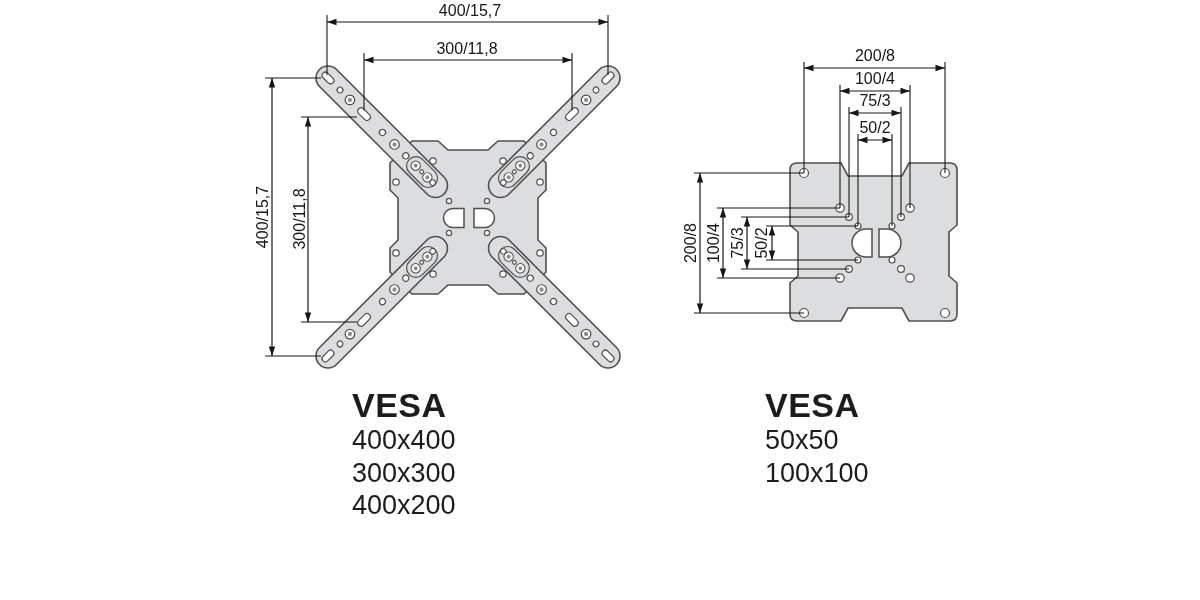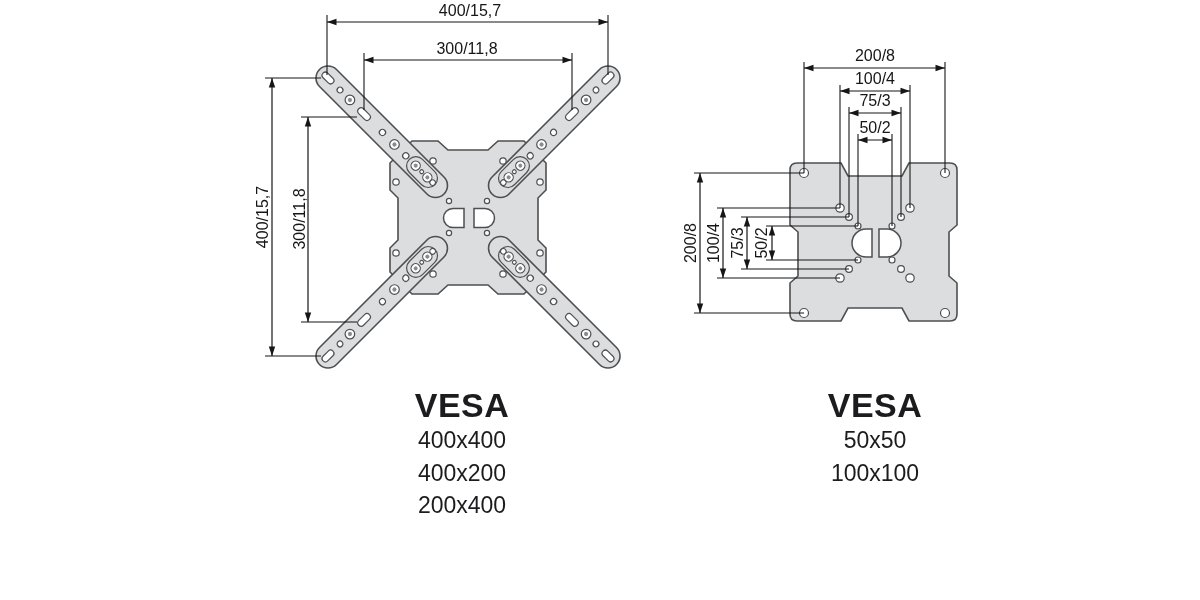--- a/index.html
+++ b/index.html
@@ -4,23 +4,23 @@
 <style>
   html,body{margin:0;padding:0;background:#ffffff;}
   .stage{
     position:relative;width:1009px;height:600px;background:#ffffff;overflow:hidden;
     font-family:"Liberation Sans",sans-serif;color:#1a1a1a;
   }
   svg text{
     font-family:"Liberation Sans",sans-serif;
     font-size:16px;fill:#161616;
   }
-  .vesa-col{position:absolute;width:220px;text-align:center;color:#1c1c1e;}
+  .vesa-col{position:absolute;width:220px;color:#1c1c1e;}
   .vesa-title{font-size:34px;font-weight:bold;letter-spacing:.5px;line-height:38px;}
-  .vesa-row{font-size:23px;line-height:32.5px;}
+  .vesa-row{font-size:27px;line-height:32.5px;}
 </style>
 </head>
 <body>
 
 <div class="stage">
 
   <svg width="1200" height="385" viewBox="0 0 1200 385">
     <defs>
       <marker id="arr" viewBox="-10 -4 11 8" refX="0" refY="0" markerWidth="11" markerHeight="8" orient="auto-start-reverse" markerUnits="userSpaceOnUse">
         <path d="M0,0 L-9.5,3.2 L-9.5,-3.2 Z" fill="#161616"></path>
@@ -167,22 +167,22 @@
       <text x="713" y="243" dy="0.35em" text-anchor="middle" transform="rotate(-90 713 243)">100/4</text>
       <text x="737" y="243" dy="0.35em" text-anchor="middle" transform="rotate(-90 737 243)">75/3</text>
       <text x="761" y="243" dy="0.35em" text-anchor="middle" transform="rotate(-90 761 243)">50/2</text>
     </g>
   </svg>
 
   
   <div class="vesa-col" style="left:352px;top:386px;">
     <div class="vesa-title">VESA</div>
     <div class="vesa-row">400x400</div>
+    <div class="vesa-row">300x300</div>
     <div class="vesa-row">400x200</div>
-    <div class="vesa-row">200x400</div>
   </div>
 
   <div class="vesa-col" style="left:765px;top:386px;">
     <div class="vesa-title">VESA</div>
     <div class="vesa-row">50x50</div>
     <div class="vesa-row">100x100</div>
   </div>
 
 </div>
 

